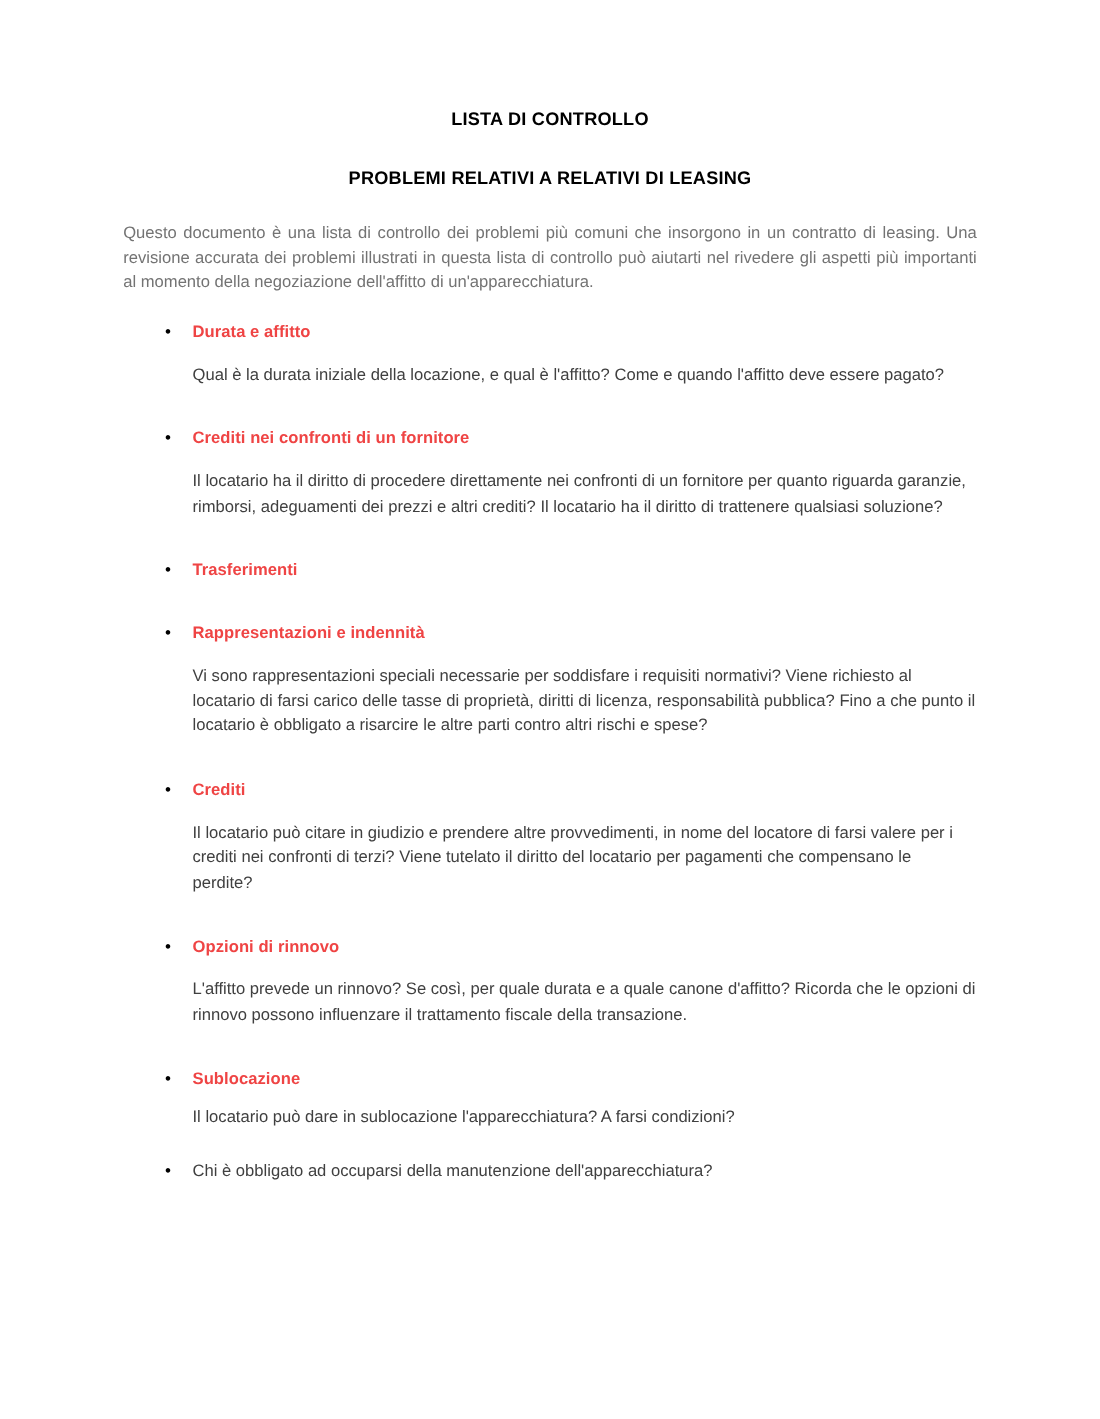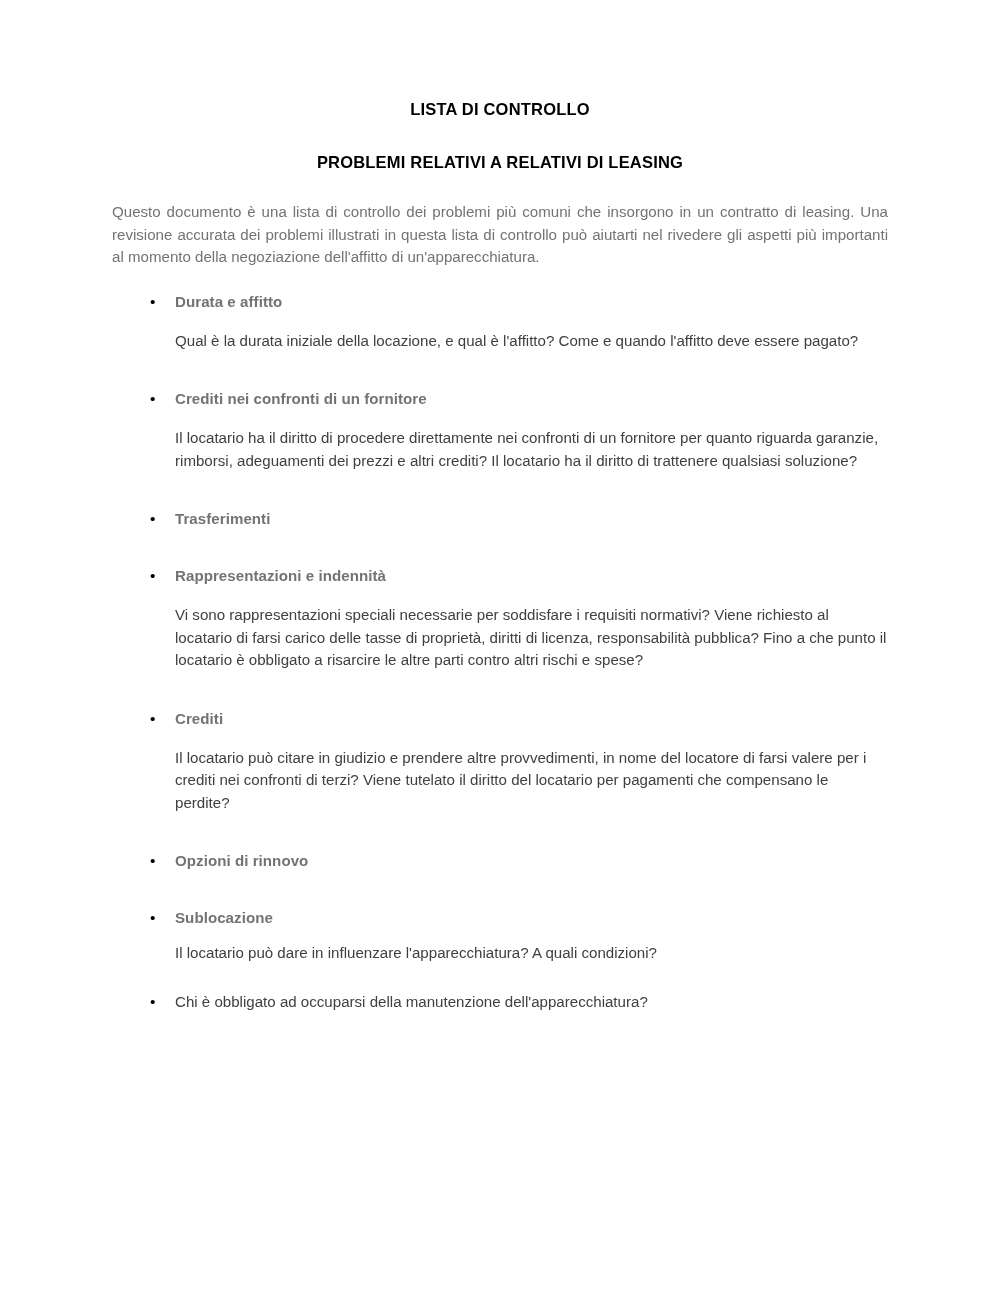--- a/index.html
+++ b/index.html
@@ -72,21 +72,21 @@
     left: 38px;
     top: 0px;
     font-size: 15.5px;
     line-height: 21px;
     color: #000000;
   }
   .item-heading {
     font-size: 15.1px;
     font-weight: bold;
     line-height: 21px;
-    color: #737373;
+    color: #ef4444;
     letter-spacing: 0.05px;
   }
   .item-text {
     font-size: 15.1px;
     line-height: 22.5px;
     margin-top: 18px;
     color: #404040;
     text-align: left;
     max-width: 712px;
   }
@@ -133,26 +133,27 @@
 
       <li class="check-item">
         <span class="bullet-marker">•</span>
         <div class="item-heading">Crediti</div>
         <div class="item-text">Il locatario può citare in giudizio e prendere altre provvedimenti, in nome del locatore di farsi valere per i crediti nei confronti di terzi? Viene tutelato il diritto del locatario per pagamenti che compensano le perdite?</div>
       </li>
 
       <li class="check-item">
         <span class="bullet-marker">•</span>
         <div class="item-heading">Opzioni di rinnovo</div>
+        <div class="item-text">L'affitto prevede un rinnovo? Se così, per quale durata e a quale canone d'affitto? Ricorda che le opzioni di rinnovo possono influenzare il trattamento fiscale della transazione.</div>
       </li>
 
       <li class="check-item">
         <span class="bullet-marker">•</span>
         <div class="item-heading">Sublocazione</div>
-        <div class="item-text snug">Il locatario può dare in influenzare l'apparecchiatura? A quali condizioni?</div>
+        <div class="item-text snug">Il locatario può dare in sublocazione l'apparecchiatura? A farsi condizioni?</div>
       </li>
 
       <li class="check-item tight">
         <span class="bullet-marker">•</span>
         <div class="item-text snug">Chi è obbligato ad occuparsi della manutenzione dell'apparecchiatura?</div>
       </li>
 
     </ul>
   </div>
 </div>

